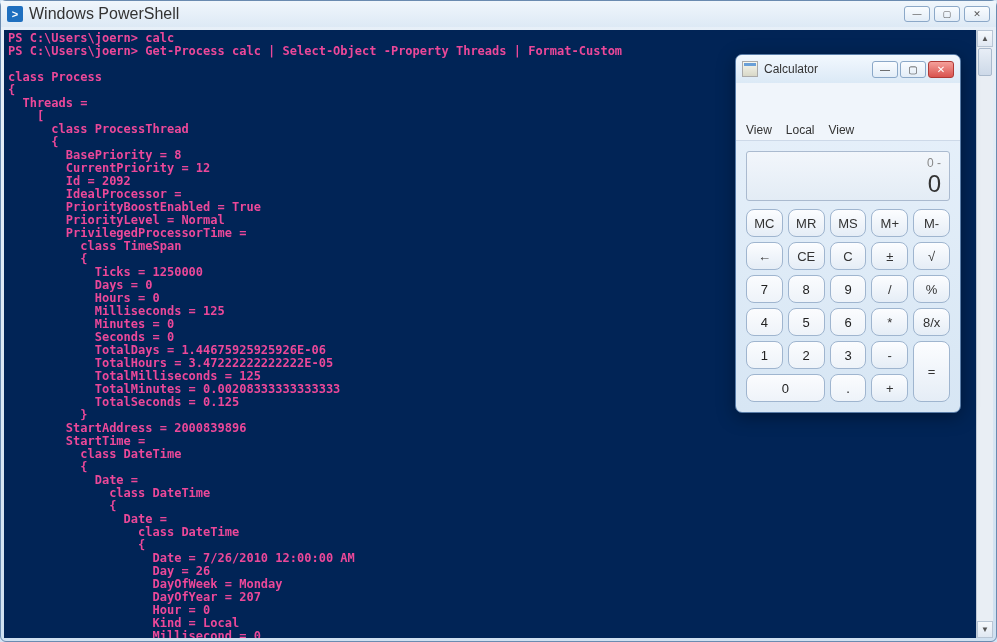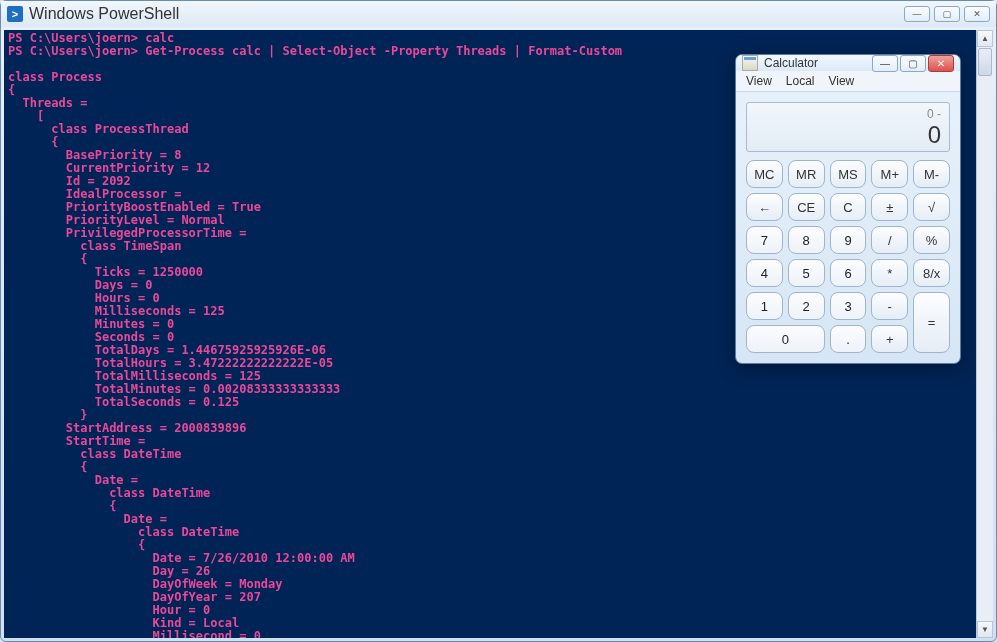--- a/index.html
+++ b/index.html
@@ -103,21 +103,21 @@
     top: 54px;
     left: 735px;
     width: 226px;
     background: linear-gradient(#e9f2fb, #d7e6f4);
     border: 1px solid #5a7da8;
     border-radius: 7px;
     box-shadow: 0 4px 18px rgba(0,0,0,0.35);
     font-size: 12px;
   }
   .calc-titlebar {
-    height: 16px;
+    height: 28px;
     display: flex;
     align-items: center;
     padding: 0 6px;
     background: linear-gradient(#f2f8fe, #dbe9f6);
     border-radius: 7px 7px 0 0;
   }
   .calc-icon {
     width: 16px; height: 16px;
     margin-right: 6px;
     background: linear-gradient(#f8f8f0, #d8d8c8);
@@ -148,21 +148,21 @@
   }
   .calc-menu {
     display: flex;
     gap: 14px;
     padding: 3px 10px;
     background: #f0f5fb;
     font-size: 12px;
     color: #333;
     border-bottom: 1px solid #cdd9e8;
   }
-  .calc-menu span { cursor: pointer; }
+  .calc-menu span { cursor: pointer; margin-top: 37px; }
   .calc-body { padding: 10px; }
   .calc-display {
     background: linear-gradient(#f2f6fb, #e3ecf5);
     border: 1px solid #aabacf;
     border-radius: 3px;
     height: 50px;
     text-align: right;
     padding: 4px 8px;
     margin-bottom: 8px;
   }

